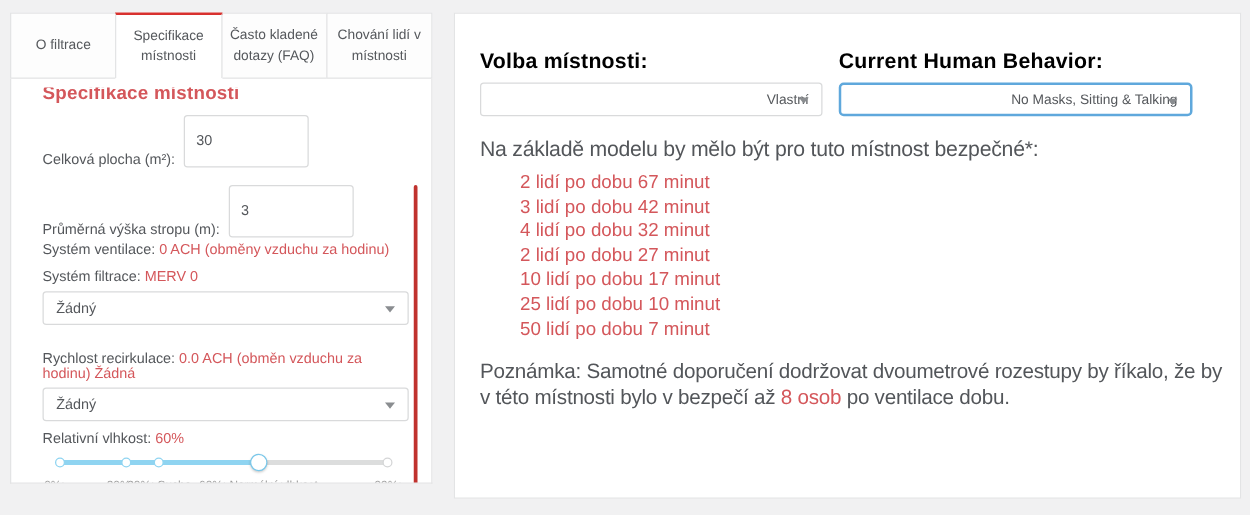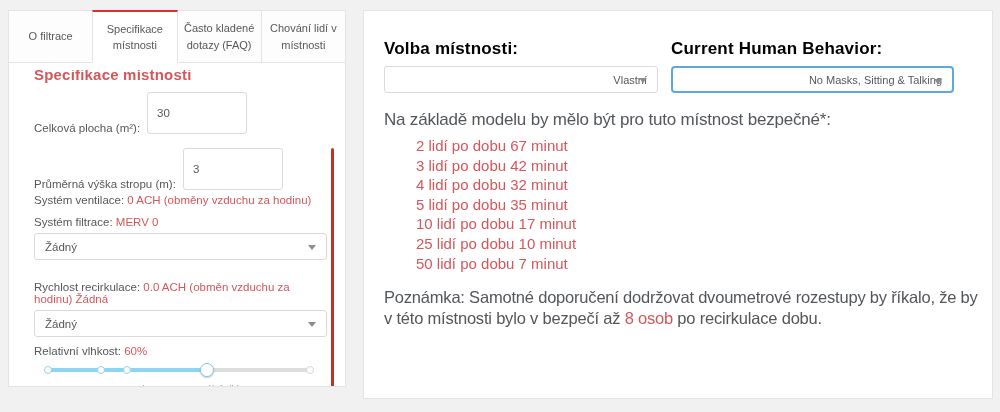--- a/index.html
+++ b/index.html
@@ -207,21 +207,21 @@
       </div>
     </div>
   </div>
 
   <div class="intro">Na základě modelu by mělo být pro tuto místnost bezpečné*:</div>
 
   <div class="limits">
     <div>2 lidí po dobu 67 minut</div>
     <div>3 lidí po dobu 42 minut</div>
     <div>4 lidí po dobu 32 minut</div>
-    <div>5 lidí po dobu 35 minut</div>
+    <div>2 lidí po dobu 27 minut</div>
     <div>10 lidí po dobu 17 minut</div>
     <div>25 lidí po dobu 10 minut</div>
     <div>50 lidí po dobu 7 minut</div>
   </div>
 
-  <div class="note"><span>Poznámka: Samotné doporučení dodržovat dvoumetrové rozestupy by říkalo, že by v této místnosti bylo v bezpečí až </span><span class="red">8 osob</span><span> po recirkulace dobu.</span></div>
+  <div class="note"><span>Poznámka: Samotné doporučení dodržovat dvoumetrové rozestupy by říkalo, že by v této místnosti bylo v bezpečí až </span><span class="red">8 osob</span><span> po ventilace dobu.</span></div>
 
 </div>
 
 </body></html>

